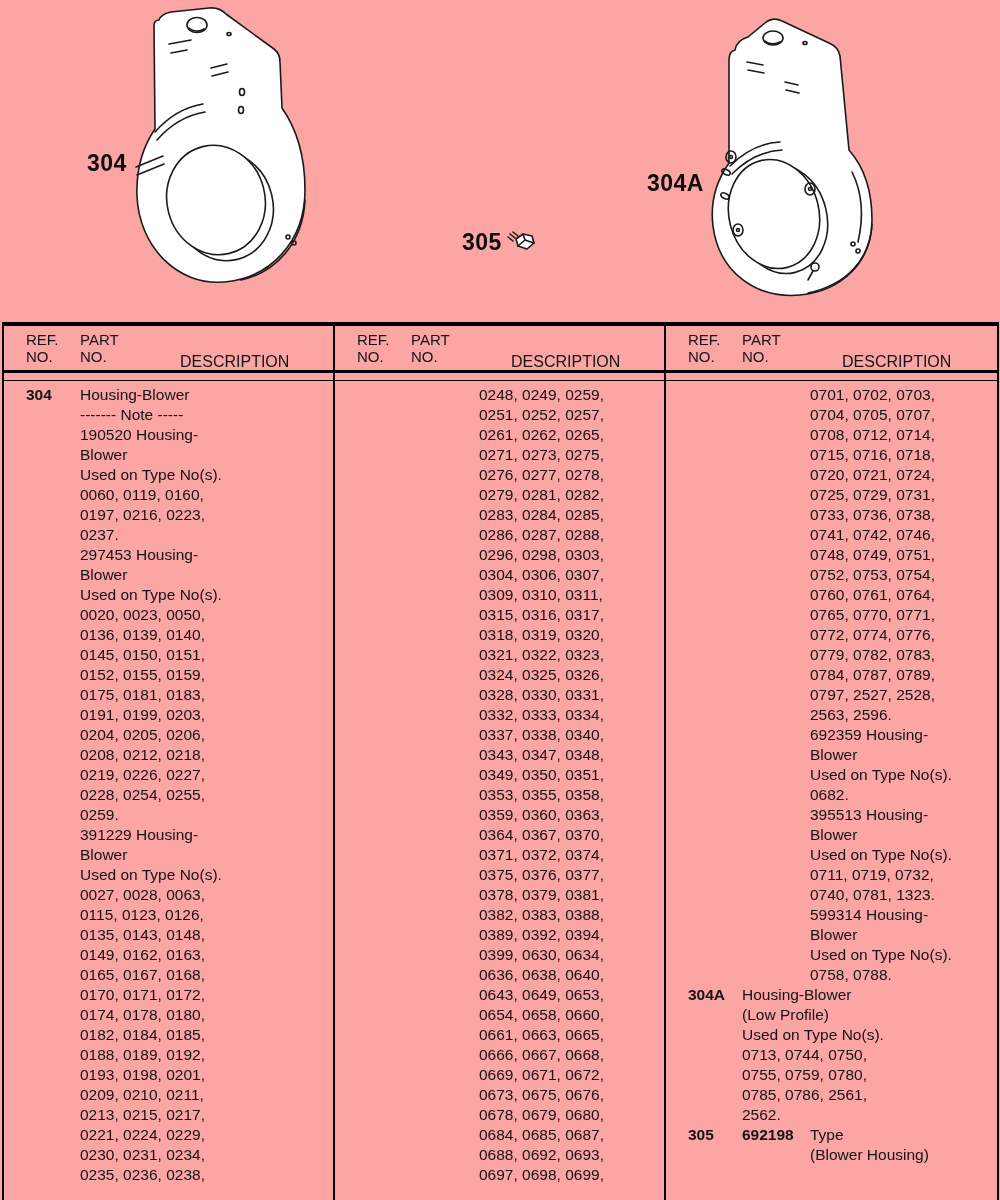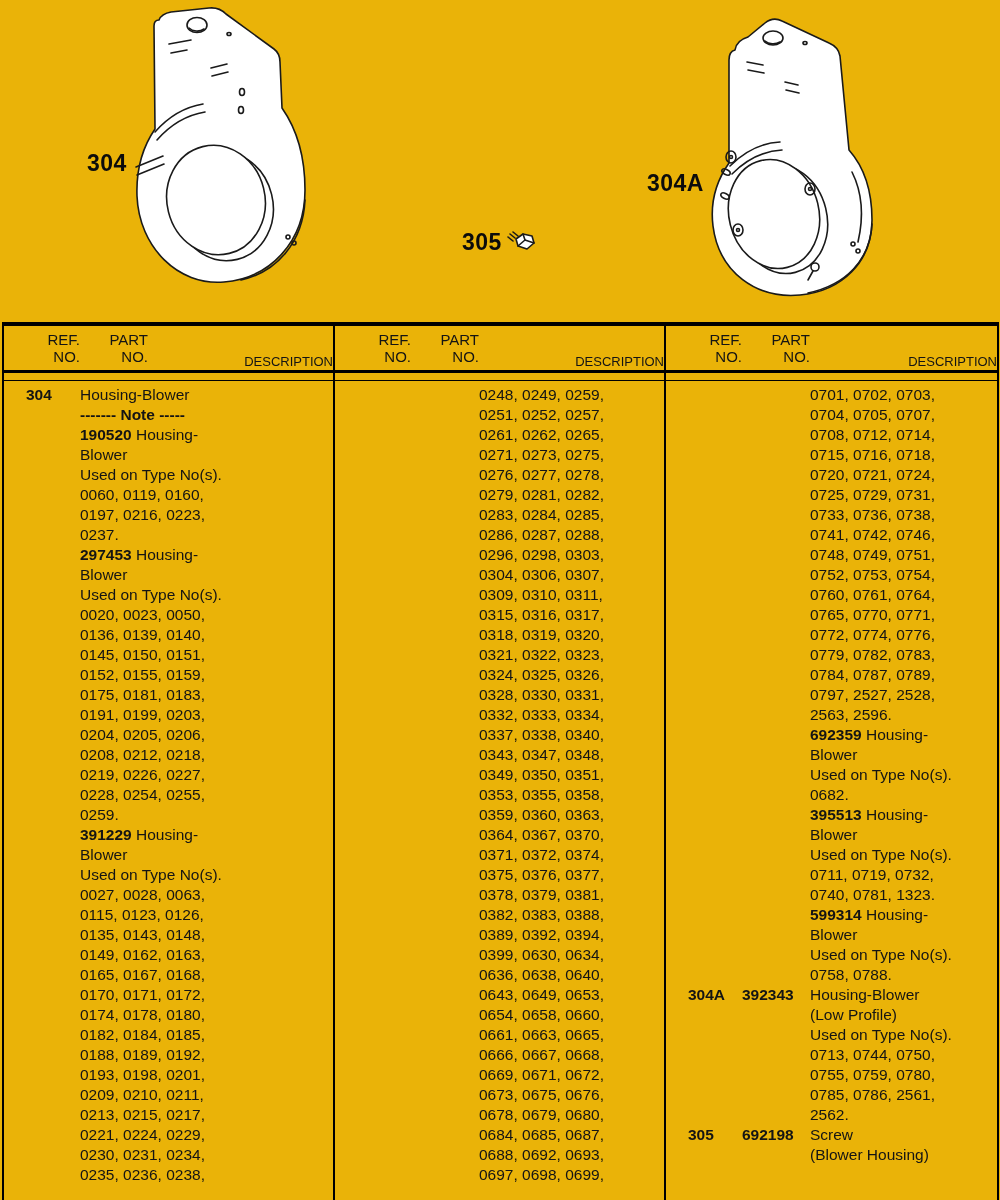--- a/index.html
+++ b/index.html
@@ -1,17 +1,17 @@
 <!DOCTYPE html>
 <html><head>
 <meta charset="utf-8">
 <style>
   html,body{margin:0;padding:0;background:#fff;}
   .page{
-    position:relative; width:1000px; height:1200px; background:#eab308;
+    position:relative; width:1000px; height:1200px; background:#fca5a5;
     font-family:"Liberation Sans", sans-serif; color:#141414; overflow:hidden;
   }
   
   .fig-label{
     position:absolute; font-weight:bold; font-size:23px; letter-spacing:0.5px; color:#0c0c0c;
   }
   .lbl-304{left:87px; top:150px;}
   .lbl-304a{left:647px; top:170px;}
   .lbl-305{left:462px; top:229px;}
   svg.draw{position:absolute; stroke:#1a1a1a; fill:none; stroke-width:1.6;
@@ -22,33 +22,33 @@
   
   .parts-table{
     position:absolute; left:2px; top:322px; width:993px; height:878px;
     border-top:4px solid #000; border-left:2px solid #000; border-right:2px solid #000;
     display:flex; flex-direction:column;
   }
   .parts-table::after{ 
     content:""; position:absolute; left:0; right:0; top:54px; height:1px; background:#000;
   }
   .thead{display:grid; grid-template-columns:1fr 1fr 1fr; height:44px;
-    border-bottom:3px solid #000;text-align:right;}
+    border-bottom:3px solid #000;}
   .hcol{padding:5px 0 0 22px; display:grid; grid-template-columns:54px 68px 1fr;}
   .hcol:not(:last-child){border-right:2px solid #000;}
   .hstack{display:flex; flex-direction:column; font-size:15px; line-height:17px;}
-  .hdesc{align-self:end; font-size:13px; line-height:17px; padding-left:32px; white-space:nowrap;}
+  .hdesc{align-self:end; font-size:16px; line-height:17px; padding-left:32px; white-space:nowrap;}
   .tbody{flex:1; display:grid; grid-template-columns:1fr 1fr 1fr;}
   .tcol{padding:12px 2px 0 22px; overflow:hidden;}
   .tcol:not(:last-child){border-right:2px solid #000;}
   .entry{display:grid; grid-template-columns:54px 68px 1fr;}
   .cell-ref,.cell-part{font-weight:bold; font-size:15.5px; line-height:20px; white-space:nowrap;}
   .cell-desc{min-width:0;}
   .line{font-size:15.5px; line-height:20px; white-space:nowrap;}
-  .line b{font-weight:bold;}
+  .line b{font-weight:normal;}
 </style>
 </head>
 <body>
 
 <div class="page">
 
   <span class="fig-label lbl-304">304</span>
   <svg id="svg-304" class="draw" width="192" height="290" viewBox="0 0 192 290">
     <path d="M34,16 C36,11 40,9 46,8 L84,4 C92,3 97,6 101,10 L149,45 C153,48 155,52 155,58
              L157,104 C171,124 180,152 180,186 C180,237 146,274 99,278
@@ -279,35 +279,34 @@
               <div class="line">0711, 0719, 0732,</div>
               <div class="line">0740, 0781, 1323.</div>
               <div class="line"><b>599314</b> Housing-</div>
               <div class="line">Blower</div>
               <div class="line">Used on Type No(s).</div>
               <div class="line">0758, 0788.</div>
             </div>
           </div>
           <div class="entry">
             <div class="cell-ref">304A</div>
-            <div class="cell-part">392343</div>
             <div class="cell-desc">
               <div class="line">Housing-Blower</div>
               <div class="line">(Low Profile)</div>
               <div class="line">Used on Type No(s).</div>
               <div class="line">0713, 0744, 0750,</div>
               <div class="line">0755, 0759, 0780,</div>
               <div class="line">0785, 0786, 2561,</div>
               <div class="line">2562.</div>
             </div>
           </div>
           <div class="entry">
             <div class="cell-ref">305</div>
             <div class="cell-part">692198</div>
             <div class="cell-desc">
-              <div class="line">Screw</div>
+              <div class="line">Type</div>
               <div class="line">(Blower Housing)</div>
             </div>
           </div>
         </div>
     </div>
   </div>
 </div>
 
 </body></html>

